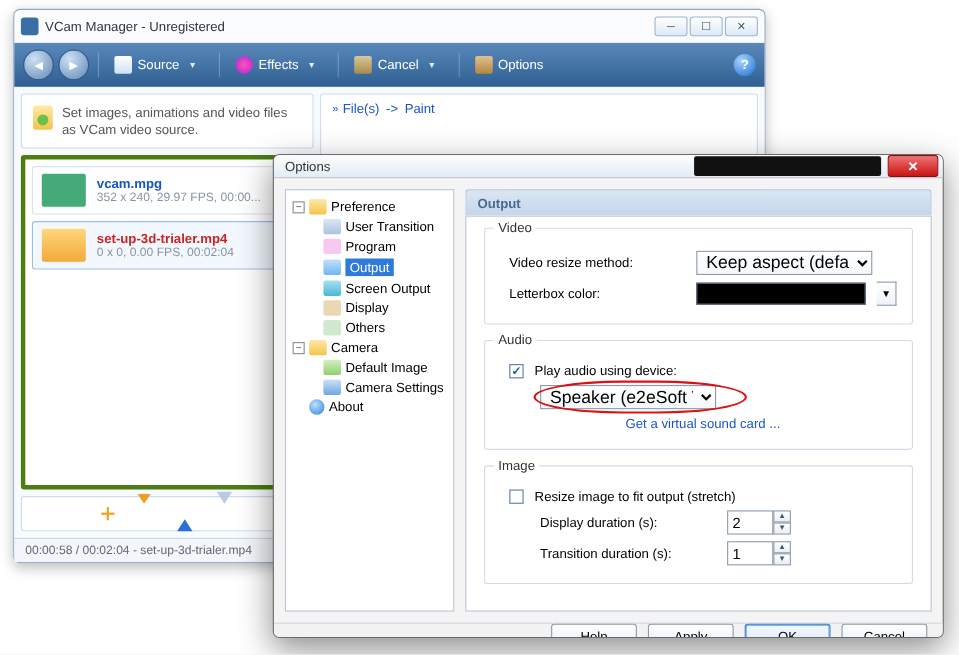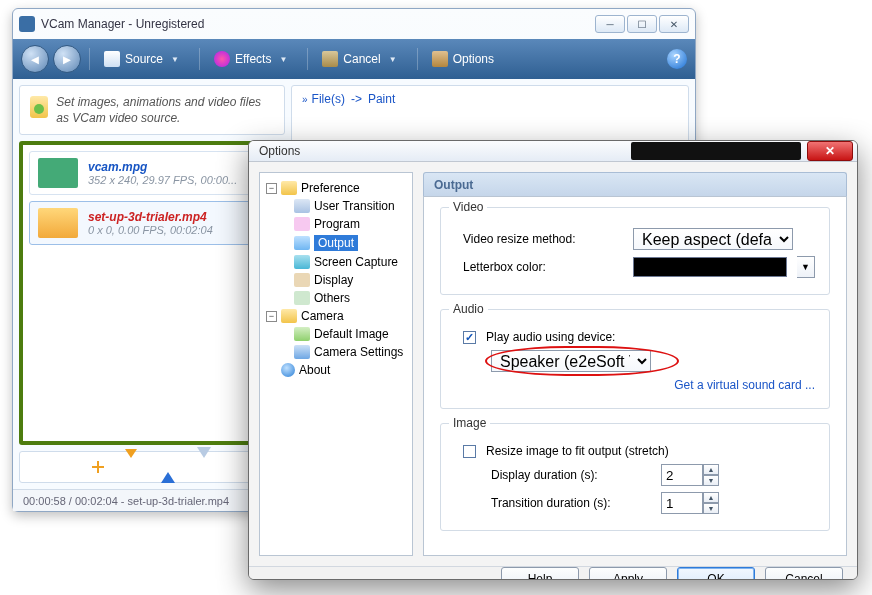--- a/index.html
+++ b/index.html
@@ -23,21 +23,21 @@
   display:flex; align-items:center; padding: 0 8px; gap:4px;
 }
 .navarrow { width:28px; height:28px; border-radius:50%; background:radial-gradient(circle at 35% 30%, #cfe1f5, #5e87b5); border:1px solid #335a83; display:flex; align-items:center; justify-content:center; color:#fff; font-size:13px; }
 .toolbtn { height:28px; padding:0 12px 0 6px; display:flex; align-items:center; gap:5px; color:#fff; border-radius:3px; }
 .toolicon { width:16px; height:16px; display:inline-block; }
 .tool-sep { width:1px; height:22px; background:rgba(255,255,255,.25); margin:0 4px;}
 .dropcaret { margin-left:3px; font-size:8px; color:#dfeaf6;}
 .helpcircle { margin-left:auto; width:20px; height:20px; border-radius:50%; background:radial-gradient(circle at 35% 30%, #a9d4ff, #1a6ed2); color:#fff; display:flex; align-items:center; justify-content:center; font-weight:bold;}
 
 .content { flex:1; display:flex; background:#f7fbff; padding:6px; gap:6px; }
-.leftcol { width:266px; display:flex; flex-direction:column; gap:6px;font-style:italic;}
+.leftcol { width:266px; display:flex; flex-direction:column; gap:6px;}
 .hintbox { background:#fff; border:1px solid #cfdceb; border-radius:3px; padding:8px 10px; display:flex; gap:8px; align-items:flex-start;}
 .hinticon { width:28px; height:22px; background:linear-gradient(#ffe9a8,#f2c44a); border-radius:3px; margin-top:2px; position:relative;}
 .hinticon::after{content:""; position:absolute; left:4px; top:8px; width:10px; height:10px; background:#6cbf4a; border-radius:50%;}
 .hinttext { color:#555; line-height:1.35;}
 
 .filelist { background:#fff; border:4px solid #4d7c0f; border-radius:3px; flex:1; padding:6px; display:flex; flex-direction:column; gap:6px; }
 .fileitem { border:1px solid #d7e3f1; border-radius:3px; padding:6px 8px; display:flex; gap:10px; align-items:center;}
 .fileitem.selected { border-color:#9cbfe8; background:#f3f8fe;}
 .thumb { width:40px; height:30px; background:#4a7; border-radius:2px; }
 .thumb.orange { background:linear-gradient(#ffd77a,#f2a93a);}
@@ -229,21 +229,21 @@
         <li class="lvl2">
             <span class="ticon ti-prog"></span>
             <span>Program</span>
           </li>
         <li class="lvl2">
             <span class="ticon ti-out"></span>
             <span class="node-label selected">Output</span>
           </li>
         <li class="lvl2">
             <span class="ticon ti-scr"></span>
-            <span>Screen Capture</span>
+            <span>Screen Output</span>
           </li>
         <li class="lvl2">
             <span class="ticon ti-hot"></span>
             <span>Display</span>
           </li>
         <li class="lvl2">
             <span class="ticon ti-oth"></span>
             <span>Others</span>
           </li>
 
@@ -296,21 +296,21 @@
               <span class="checkbox">✓</span>
               <span>Play audio using device:</span>
             </div>
             <div class="row" style="margin-left:28px;">
               <span class="circle-annot">
                 <select class="ctrl wideselect">
                   <option>Speaker (e2eSoft VAudio)</option>
                 </select>
               </span>
             </div>
-            <div class="row linkish" style="justify-content:flex-end;">
+            <div class="row linkish" style="justify-content:center;">
               <span>Get a virtual sound card ...</span>
             </div>
           </div>
         </div>
 
         <div class="groupbox">
           <span class="gtitle">Image</span>
           <div class="gcontent">
             <div class="row">
               <span class="checkbox"></span>

